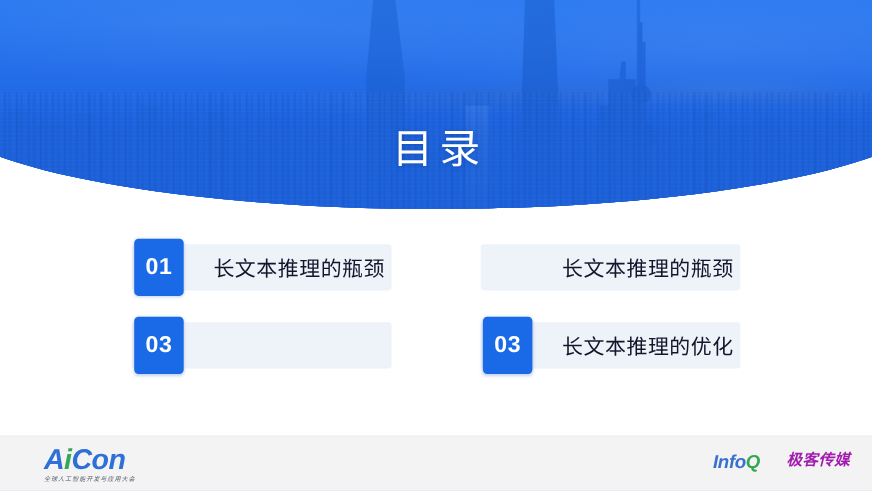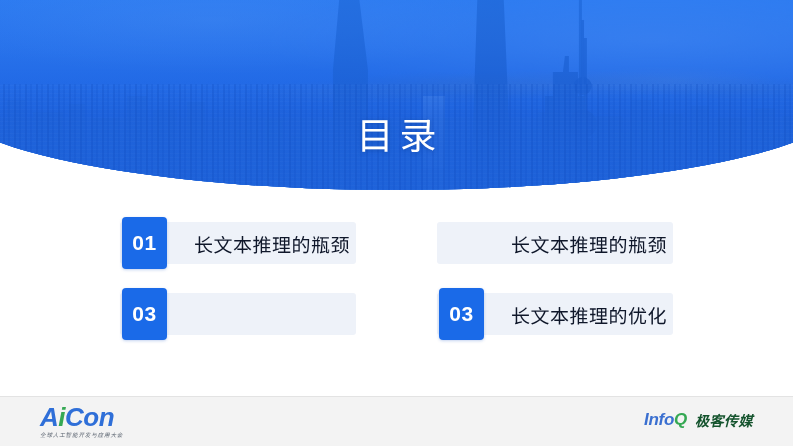--- a/index.html
+++ b/index.html
@@ -209,40 +209,40 @@
   .aicon-tagline {
     margin-top: 3px;
     font-size: 5.5px;
     color: #5b6470;
     letter-spacing: .9px;
     line-height: 1;
     white-space: nowrap;
   }
   .infoq-logo {
     position: absolute;
-    right: 40px;
+    right: 20px;
     top: 14px;
     display: flex;
-    align-items: flex-end;
-    gap: 8px;
+    align-items: flex-start;
+    gap: 24px;
   }
   .infoq-word {
     font-size: 17px;
     font-weight: 700;
     letter-spacing: -.3px;
     line-height: 1;
     color: #3a6fd0;
   }
   .infoq-word .q-green {
     color: #35a853;
   }
   .infoq-cn {
     font-size: 14px;
     font-weight: 700;
-    color: #14532d;
+    color: #a21caf;
     letter-spacing: .5px;
     line-height: 1;
   }
 </style>
 </head>
 <body>
 
 <div class="slide">
 
   <div class="hero">

